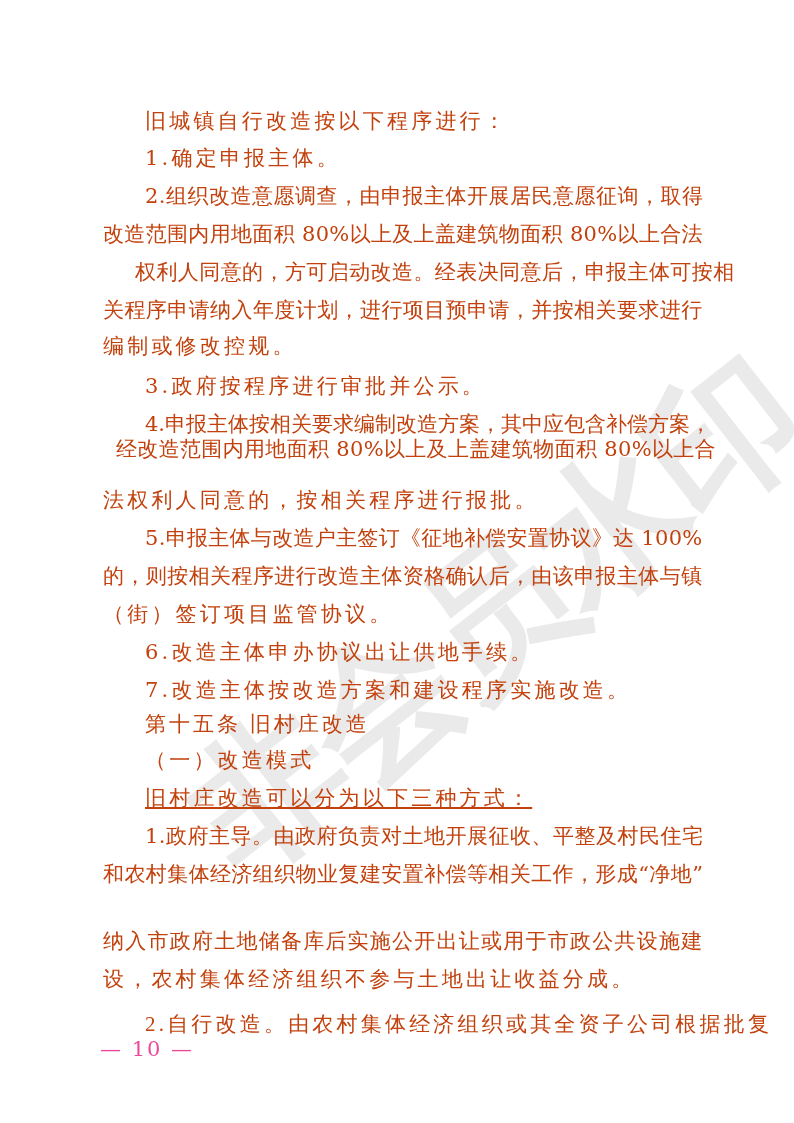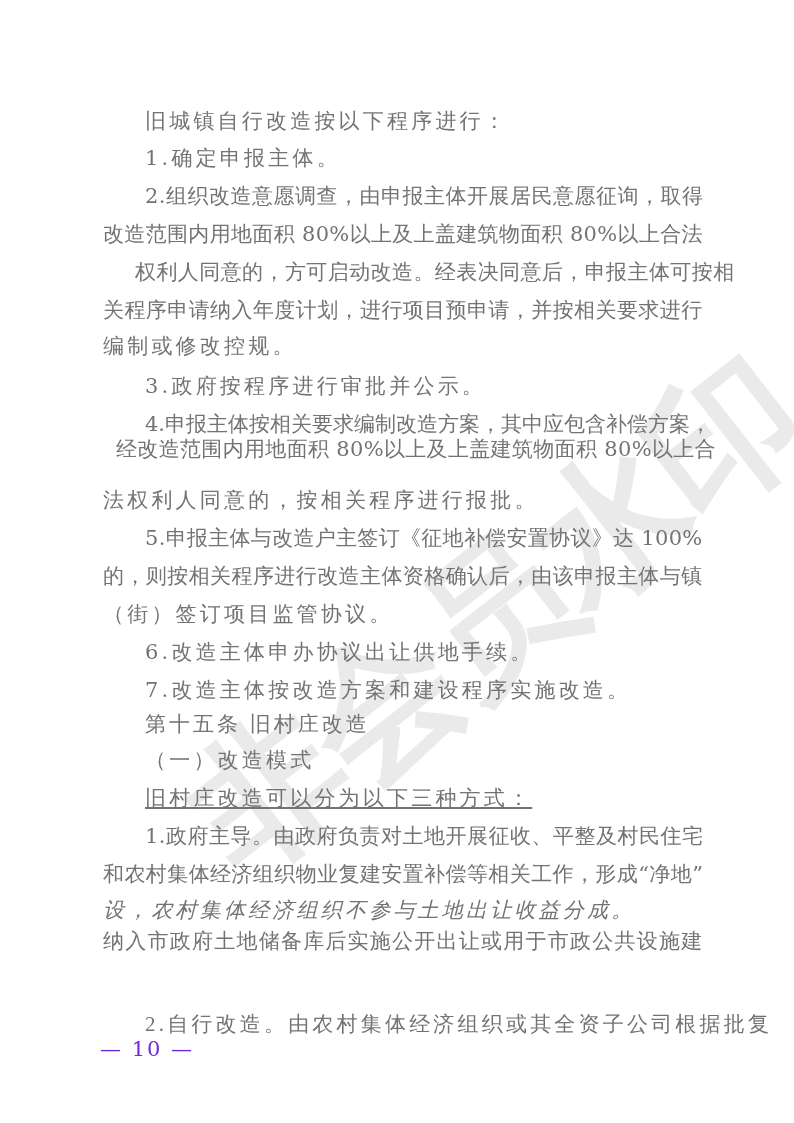--- a/index.html
+++ b/index.html
@@ -28,21 +28,21 @@
       top: 100px;
       width: 600px;
     }
     .line {
       position: absolute;
       left: 0;
       white-space: nowrap;
       font-size: 21px;
       line-height: 30px;
       letter-spacing: 3.2px;
-      color: #737373;
+      color: #c2410c;
     }
     .line.indent { left: 42px; }
     .line.heading {
       font-family: Liberation Sans, sans-serif;
       font-weight: normal;
       letter-spacing: 3px;
     }
     .watermark {
       position: absolute;
       left: 170px;
@@ -58,21 +58,21 @@
       pointer-events: none;
       top: 760px;
       left: 150px;
     }
     .page-number {
       position: absolute;
       left: 100px;
       top: 1034px;
       font-size: 21px;
       line-height: 30px;
-      color: #6d28d9;
+      color: #ec4899;
       white-space: nowrap;
       letter-spacing: 2px;
     }
   </style>
 </head>
 <body>
 
 <div class="page">
   <div class="watermark">非会员水印</div>
 
@@ -92,18 +92,18 @@
       <div class="line" style="top: 461px; letter-spacing: 0.414286px;">的，则按相关程序进行改造主体资格确认后，由该申报主体与镇</div>
       <div class="line" style="top: 499px;">（街）签订项目监管协议。</div>
       <div class="line indent" style="top: 537px;">6.改造主体申办协议出让供地手续。</div>
       <div class="line indent" style="top: 575px;">7.改造主体按改造方案和建设程序实施改造。</div>
       <div class="line indent heading" style="top: 609px;">第十五条 旧村庄改造</div>
       <div class="line indent" style="top: 645px;">（一）改造模式</div>
       <div class="line indent" style="top: 683px; text-decoration: underline;">旧村庄改造可以分为以下三种方式：</div>
       <div class="line indent" style="top: 721px; letter-spacing: 0.496296px;">1.政府主导。由政府负责对土地开展征收、平整及村民住宅</div>
       <div class="line" style="top: 759px; letter-spacing: 0.406897px;">和农村集体经济组织物业复建安置补偿等相关工作，形成“净地”</div>
       <div class="line" style="top: 826px; letter-spacing: 1.23704px;">纳入市政府土地储备库后实施公开出让或用于市政公共设施建</div>
-      <div class="line" style="top: 795px; font-style: italic;">设，农村集体经济组织不参与土地出让收益分成。</div>
+      <div class="line" style="top: 864px;">设，农村集体经济组织不参与土地出让收益分成。</div>
       <div class="line indent" style="top: 909px; font-family: Liberation Serif, serif;">2.自行改造。由农村集体经济组织或其全资子公司根据批复</div>
     </div>
 
   <div class="page-number">— 10 —</div>
 </div>
 
 </body></html>

